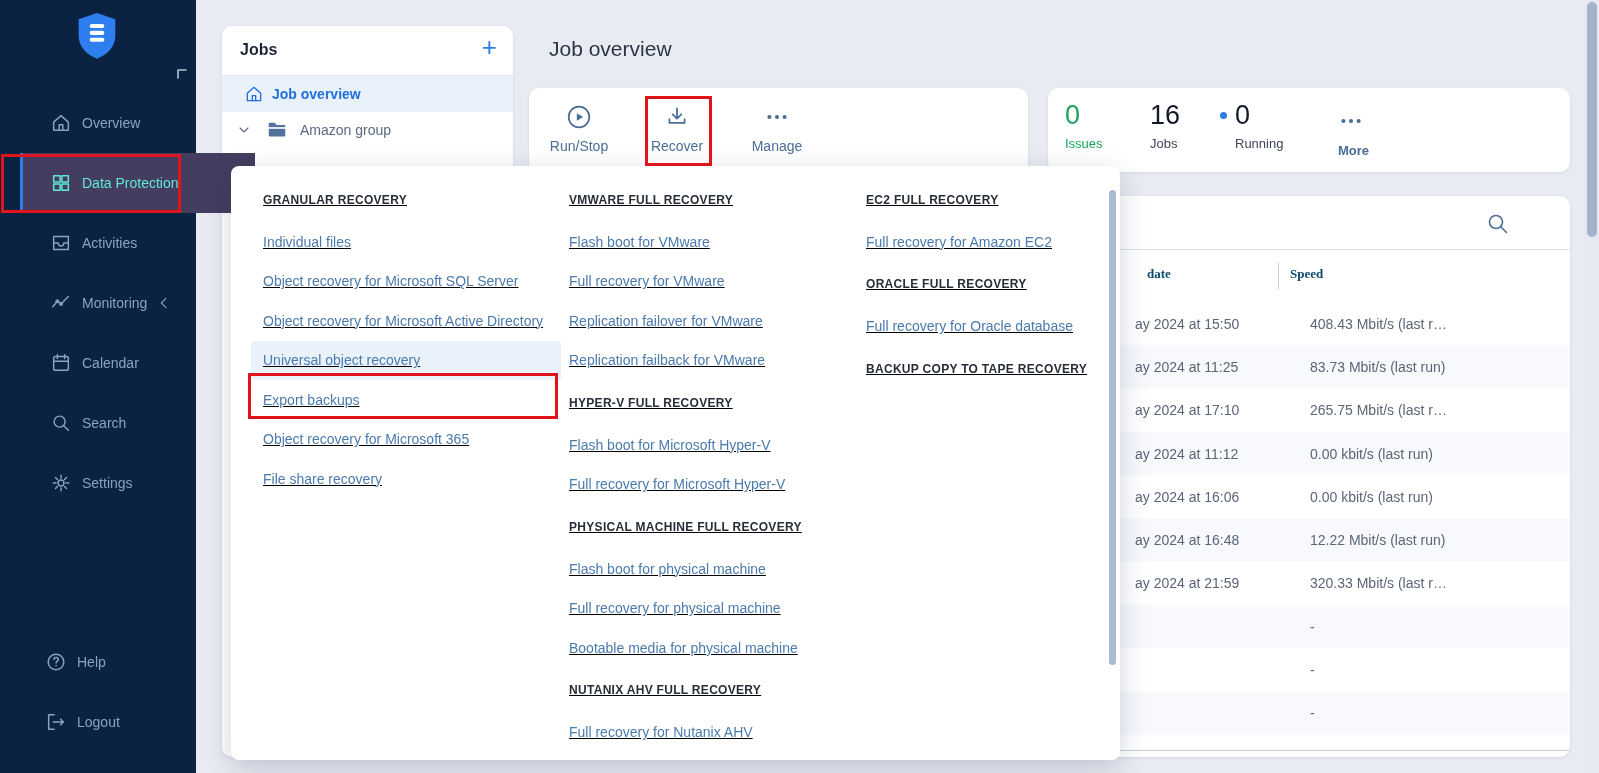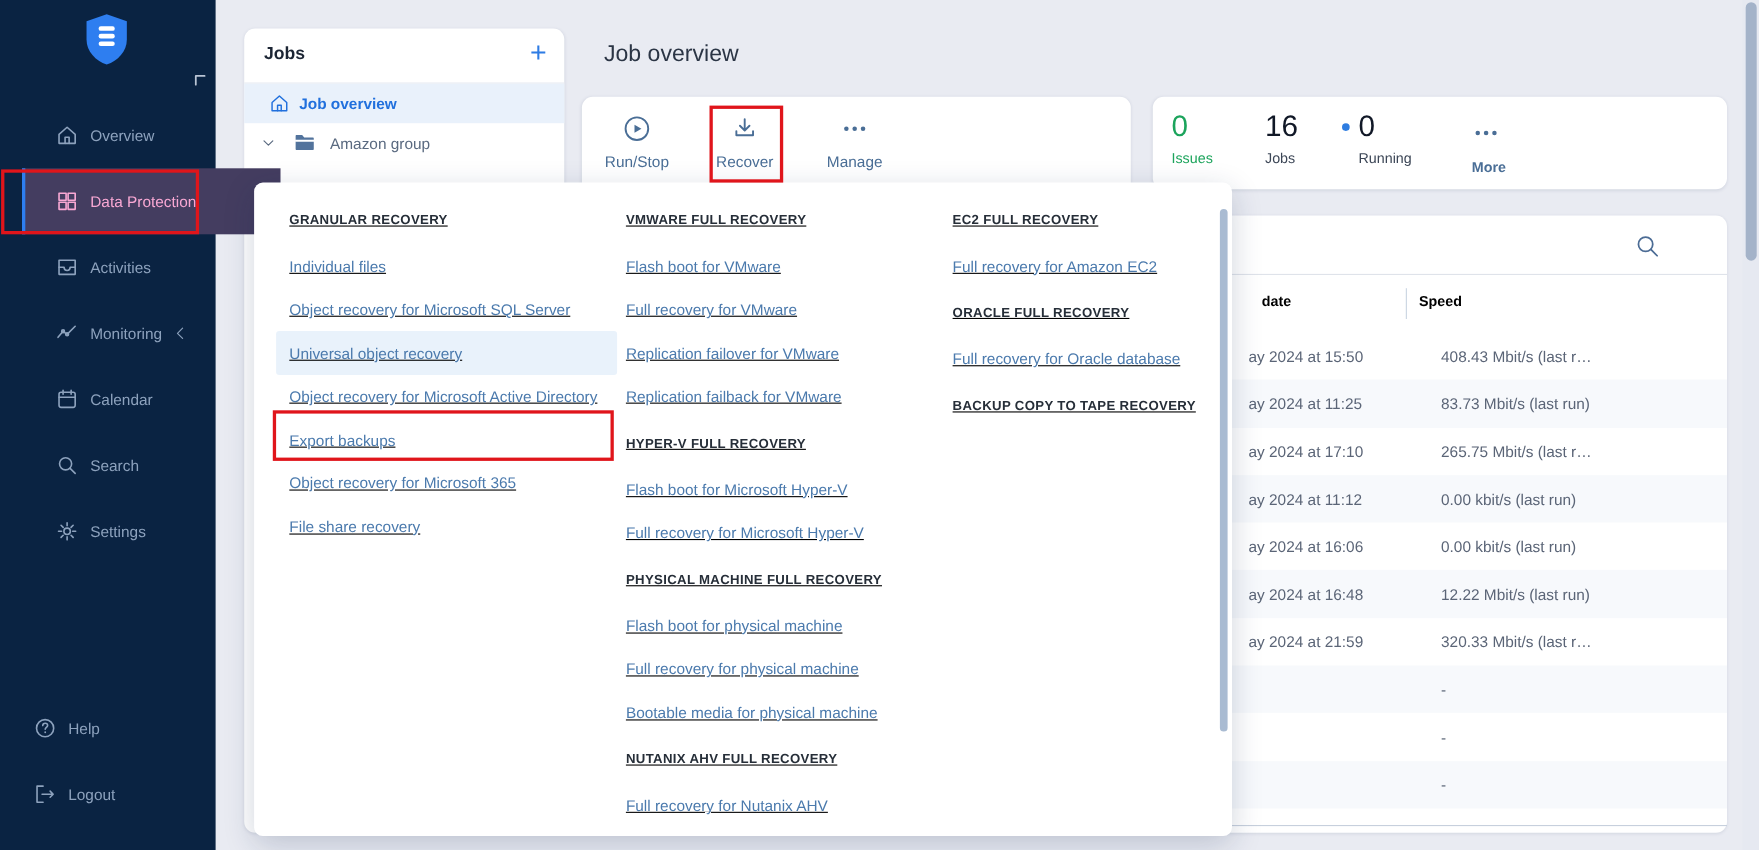--- a/index.html
+++ b/index.html
@@ -5,25 +5,25 @@
   * { margin:0; padding:0; box-sizing:border-box; }
   html,body { width:1599px; height:773px; overflow:hidden; }
   body { font-family:"Liberation Sans", sans-serif; background:#e9ebf2; }
   .page { position:relative; width:1599px; height:773px; }
 
   
   .sidebar { position:absolute; left:0; top:0; width:196px; height:773px; background:#0a2342; z-index:2; }
   .logo { position:absolute; left:75px; top:12px; width:44px; height:50px; }
   .corner-handle { position:absolute; left:176px; top:66px; width:12px; height:12px; color:#b9c4d4; }
   .nav { position:absolute; left:0; top:93px; width:235px;margin-left:20px; }
-  .nav-bottom { position:absolute; left:0; top:632px; width:196px; }
+  .nav-bottom { position:absolute; left:15px; top:632px; width:196px; }
   .nav-item { position:relative; height:60px; display:flex; align-items:center; color:#8da2bd; cursor:pointer; }
   .nav-item svg.mi { position:absolute; left:30px; width:22px; height:22px; }
   .nav-item .lbl { position:absolute; left:62px; font-size:14px; }
-  .nav-item.active { background:#443d60; color:#f9a8d4;text-align:center; }
+  .nav-item.active { background:#443d60; color:#5eead4;text-align:center; }
   .nav-item.active::before { content:""; position:absolute; left:0; top:0; width:3px; height:100%; background:#2e7ef0; }
   .nav-item .chev { position:absolute; left:136px; width:16px; height:16px; color:#8da2bd; }
 
   
   .card { position:absolute; background:#fff; border-radius:10px; box-shadow:0 1px 3px rgba(25,45,85,.10); }
 
   
   .jobs-panel { left:222px; top:26px; width:291px; height:731px; z-index:1; }
   .jobs-head { position:relative; height:50px; border-bottom:1px solid #e6eaf1; }
   .jobs-title { position:absolute; left:18px; top:15px; font-size:16px; font-weight:bold; color:#1c2534; }
@@ -57,21 +57,21 @@
   .st-issues { left:17px; } .st-jobs { left:102px; } .st-running { left:172px; } .st-more { left:290px; color:#4a6e96;font-weight:bold; }
   .run-dot { position:absolute; left:0; top:12px; width:7px; height:7px; border-radius:50%; background:#2e7de1; }
   .st-running .val, .st-running .slbl { margin-left:15px; }
   .st-more svg { width:26px; height:26px; margin-top:8px; color:#4a6e96; }
   .st-more .slbl { color:#4a6e96; }
 
   
   .table-card { left:1048px; top:196px; width:522px; height:561px; z-index:1; }
   .search-row { position:relative; height:54px; border-bottom:1px solid #dfe3ea; }
   .search-btn { position:absolute; left:438px; top:16px; width:24px; height:24px; color:#4c6c95; cursor:pointer; background:none; border:none; }
-  .t-head { position:absolute; top:70px; font-size:13px; font-weight:bold; color:#000000; }
+  .t-head { position:absolute; top:70px; font-size:13px; font-weight:bold; color:#0c4a6e;font-family:Liberation Serif, serif; }
   .th-date { left:99px; } .th-speed { left:242px; }
   .col-div { position:absolute; left:230px; top:66px; width:1px; height:28px; background:#c9d4e2; }
   .t-rows { position:absolute; left:0; top:106px; width:100%; }
   .t-row { position:relative; height:43.3px; display:flex; align-items:center; font-size:14px; color:#5b6577; cursor:pointer; }
   .t-row:nth-of-type(even) { background:#f7f9fc; }
   .t-date { position:absolute; left:87px; } .t-speed { position:absolute; left:246px;margin-left:16px; }
   .t-bottom { position:absolute; left:0; top:554px; width:100%; border-top:1px solid #c7d0dd; }
 
   
   .menu { position:absolute; left:231px; top:166px; width:889px; height:594px; background:#fff; border-radius:8px;
@@ -334,22 +334,22 @@
       </div>
     <div class="t-bottom"></div>
   </div>
 
   <div class="menu">
     <div class="menu-col mc-1">
 
     <div class="heading">GRANULAR RECOVERY</div>
         <div class="item">Individual files</div>
         <div class="item">Object recovery for Microsoft SQL Server</div>
+        <div class="item">Object recovery for Microsoft Active Directory</div>
         <div class="item highlighted">Universal object recovery</div>
-        <div class="item">Object recovery for Microsoft Active Directory</div>
         <div class="item">Export backups</div>
         <div class="item">Object recovery for Microsoft 365</div>
         <div class="item">File share recovery</div>
       </div>
     <div class="menu-col mc-2">
 
     <div class="heading">VMWARE FULL RECOVERY</div>
         <div class="item">Flash boot for VMware</div>
         <div class="item">Full recovery for VMware</div>
         <div class="item">Replication failover for VMware</div>

